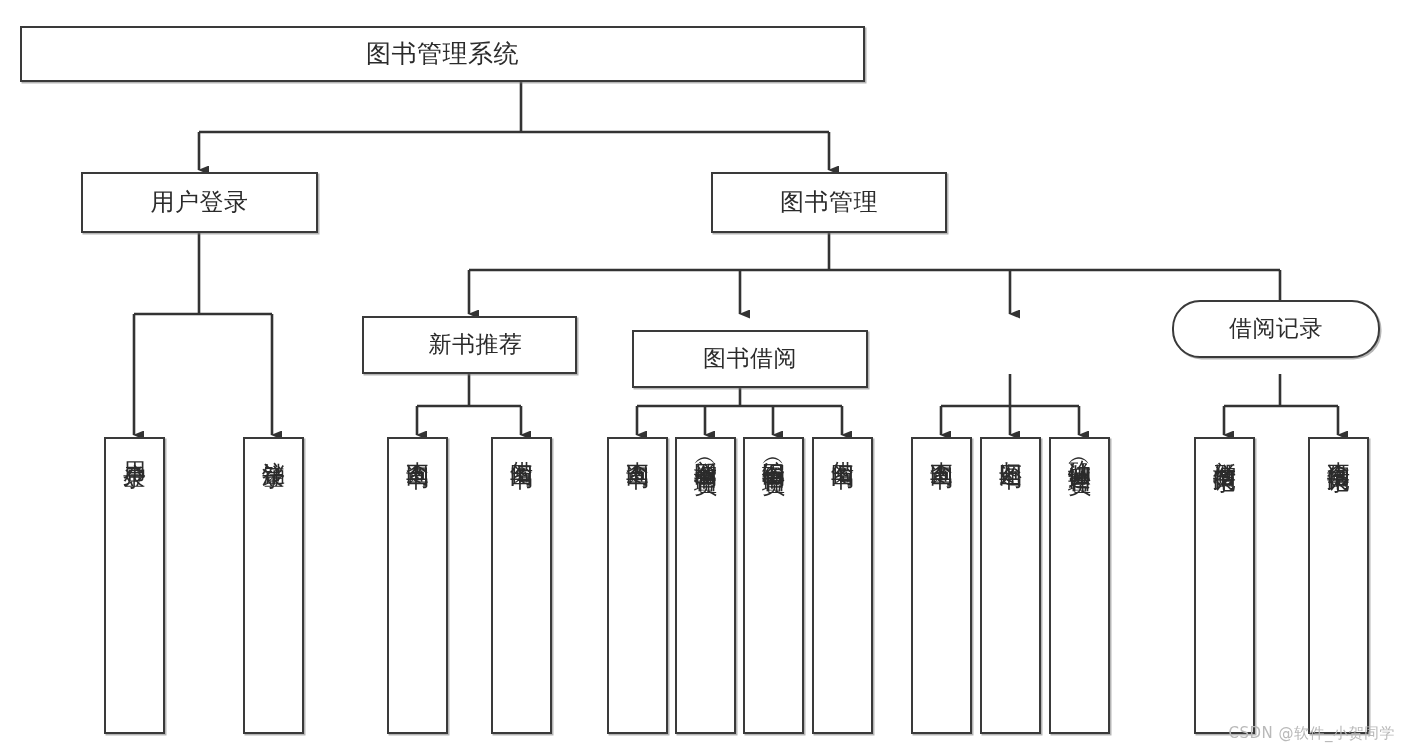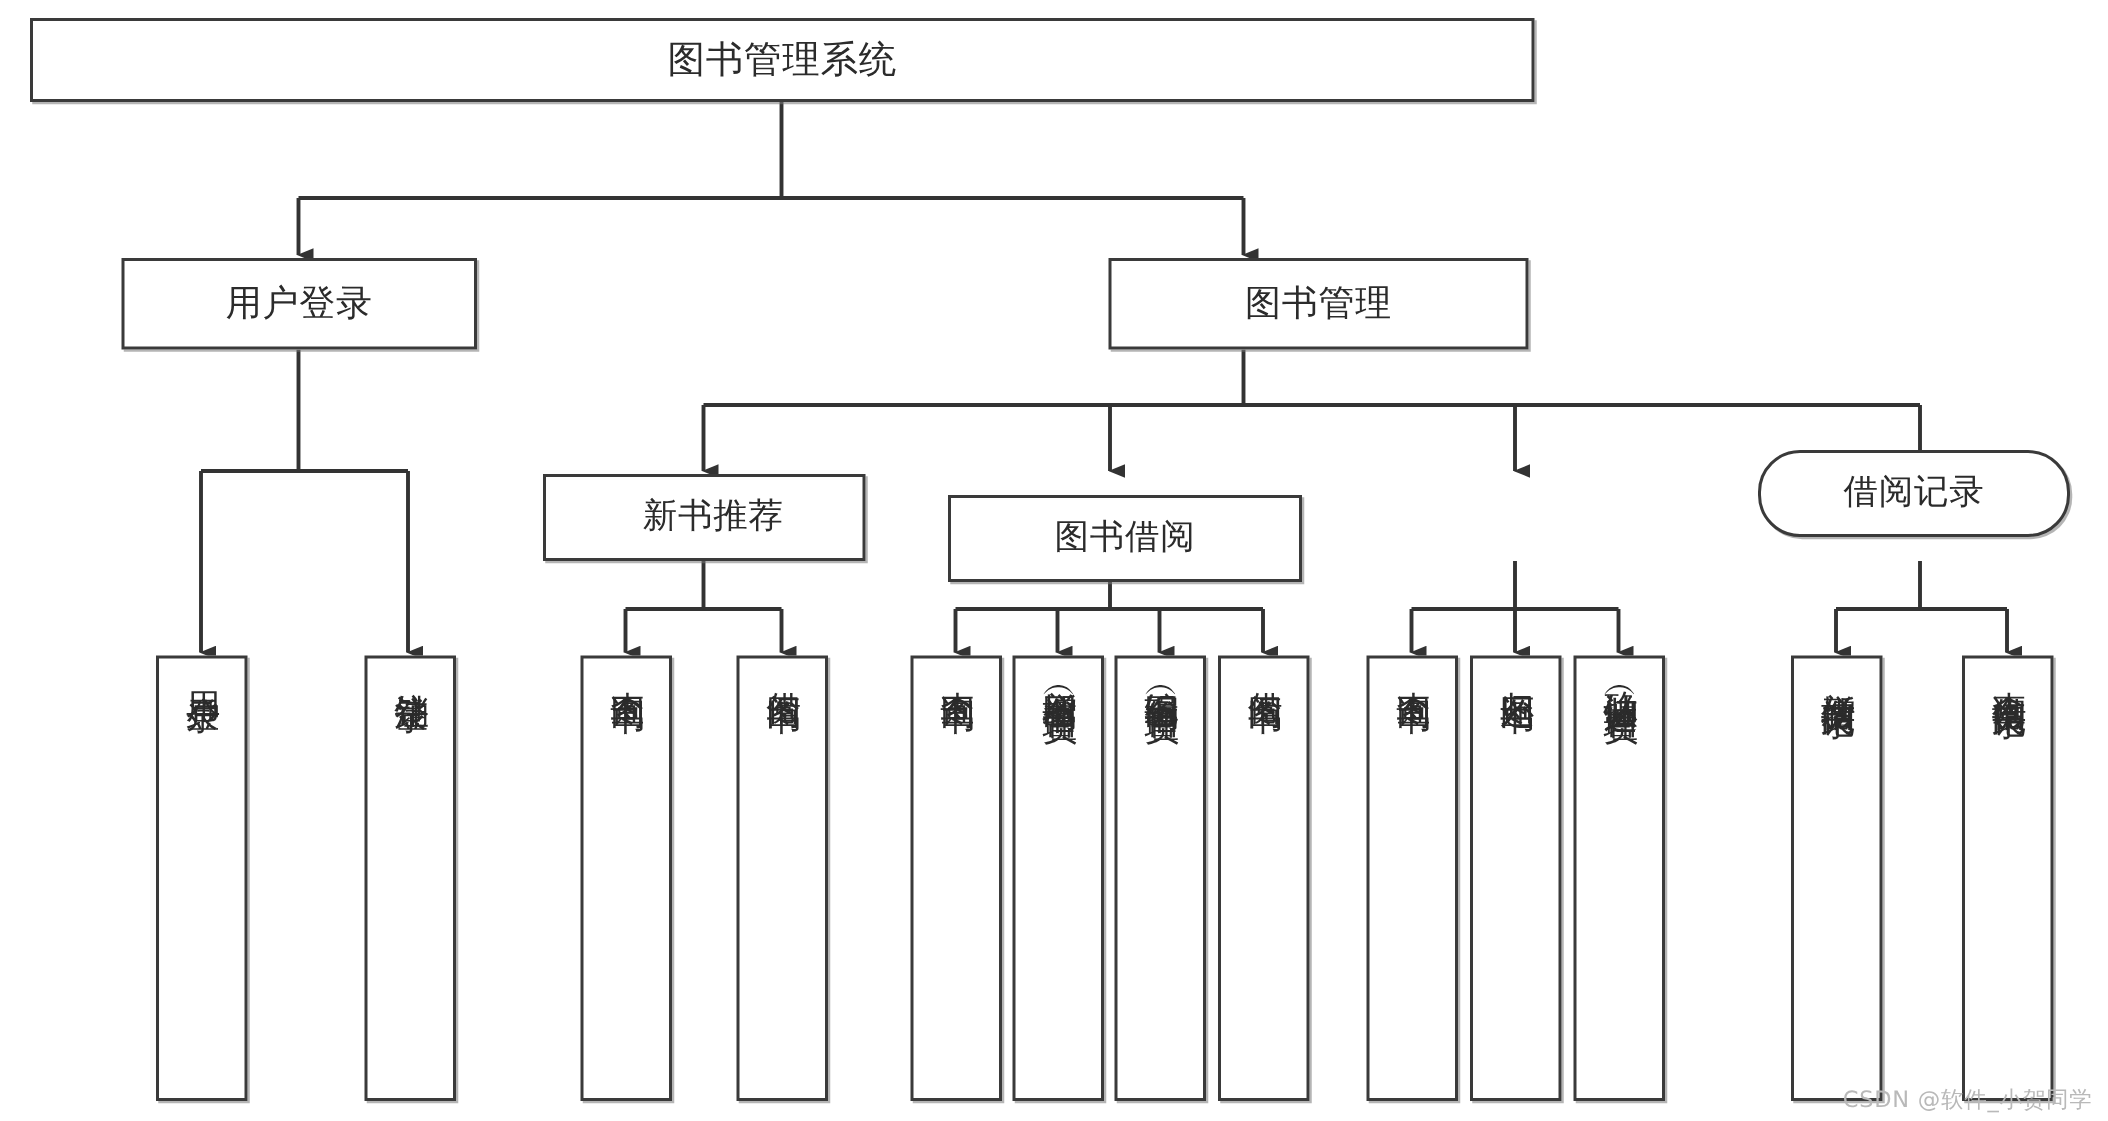--- a/index.html
+++ b/index.html
@@ -110,28 +110,28 @@
       <line x1="1010" y1="406" x2="1010" y2="435" marker-end="url(#arrowhead)"></line>
       <line x1="1079" y1="406" x2="1079" y2="435" marker-end="url(#arrowhead)"></line>
 
       <line x1="1280" y1="374" x2="1280" y2="406"></line>
       <line x1="1224" y1="406" x2="1338" y2="406"></line>
       <line x1="1224" y1="406" x2="1224" y2="435" marker-end="url(#arrowhead)"></line>
       <line x1="1338" y1="406" x2="1338" y2="435" marker-end="url(#arrowhead)"></line>
     </g>
   </svg>
 
-  <div class="node-box lvl-root" style="left:20px;top:12px;width:1003px;height:56px;">
+  <div class="node-box lvl-root" style="left:20px;top:26px;width:845px;height:56px;">
     <span class="node-label">图书管理系统</span>
   </div>
 
   <div class="node-box lvl-two" style="left:81px;top:172px;width:237px;height:61px;">
     <span class="node-label">用户登录</span>
   </div>
-  <div class="node-box lvl-two" style="left:711px;top:172px;width:280px;height:61px;margin-left:28px;">
+  <div class="node-box lvl-two" style="left:711px;top:172px;width:236px;height:61px;">
     <span class="node-label">图书管理</span>
   </div>
 
   <div class="node-box lvl-three" style="left:362px;top:316px;width:215px;height:58px;padding-left:12px;">
     <span class="node-label">新书推荐</span>
   </div>
   <div class="node-box lvl-three" style="left:632px;top:330px;width:236px;height:58px;">
     <span class="node-label">图书借阅</span>
   </div>
   <div class="node-box lvl-three" style="left:1172px;top:300px;width:208px;height:58px;border-radius:28px;">

